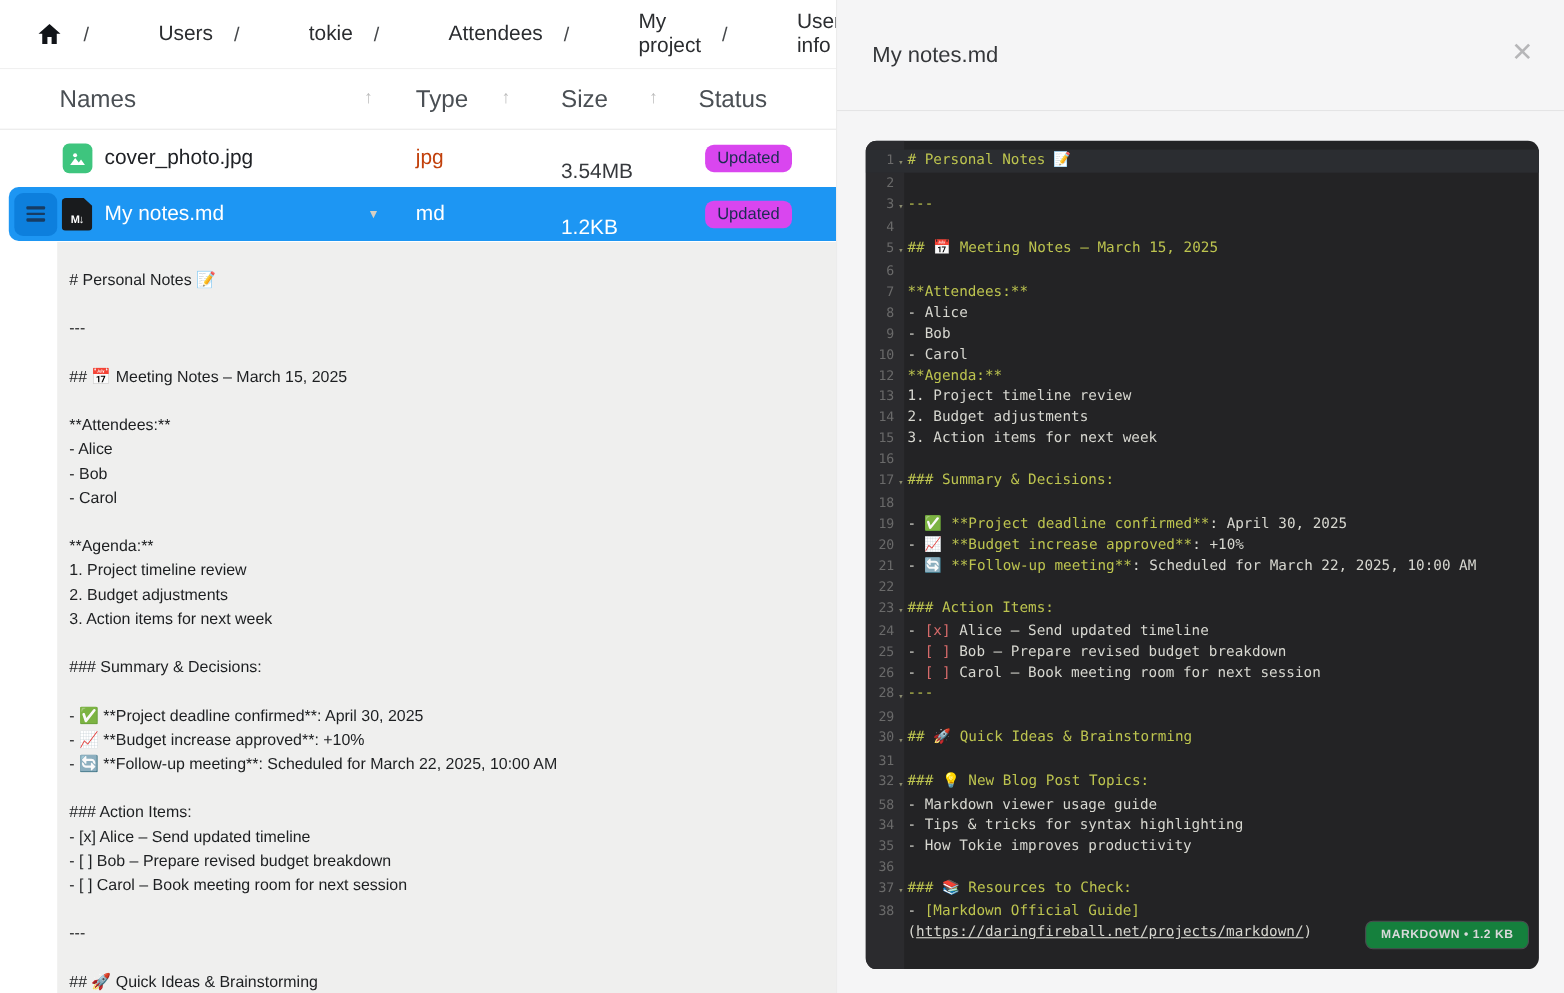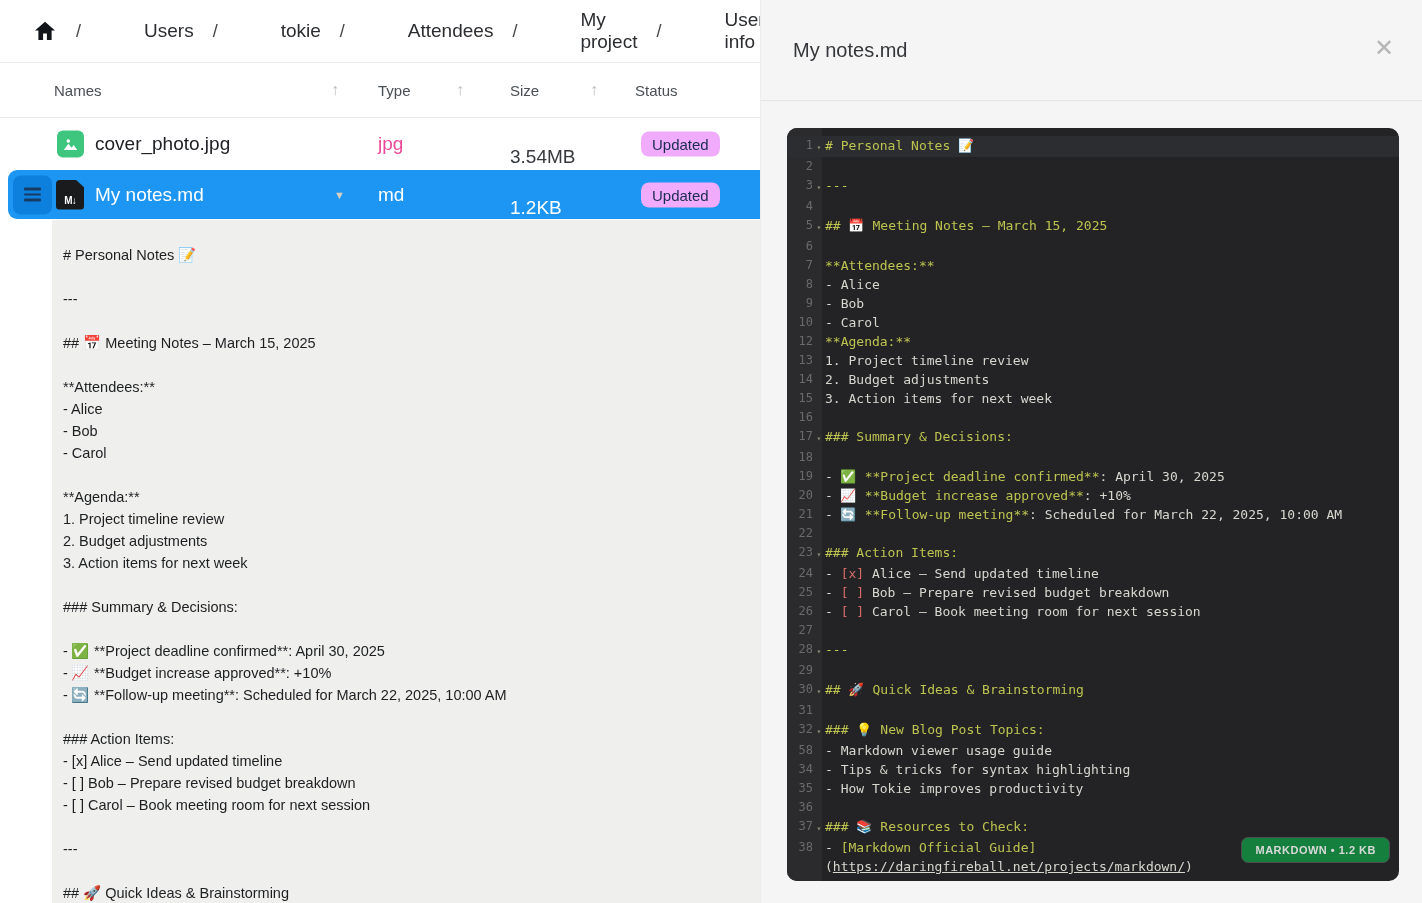--- a/index.html
+++ b/index.html
@@ -11,35 +11,35 @@
 
   .breadcrumb{position:absolute;top:0;left:0;width:760px;height:63px;box-sizing:border-box;
               border-bottom:1px solid #ededed;display:flex;align-items:center;
               padding-left:33px;gap:19px;}
   .home-ic{width:24px;height:24px;display:inline-block;}
   .crumb{font-size:19px;color:#2b2d30;cursor:pointer;margin-left:44px;}
   .bc-sep{font-size:18px;color:#44474a;}
 
   .thead{position:absolute;top:63px;left:0;width:760px;height:55px;background:#fff;
          box-sizing:border-box;border-bottom:1px solid #e9e9e9;}
-  .th{position:absolute;top:50%;transform:translateY(-50%);font-size:15px;color:#4a4f54;cursor:pointer;}
+  .th{position:absolute;top:50%;transform:translateY(-50%);font-size:22px;color:#4a4f54;cursor:pointer;}
   .sort{position:absolute;top:50%;transform:translateY(-50%);font-size:16px;color:#bdbdbd;cursor:pointer;}
   .th.c1{left:54px}.th.c2{left:378px}.th.c3{left:510px}.th.c4{left:635px}
   .sort.a1{left:331px}.sort.a2{left:456px}.sort.a3{left:590px}
 
   .rows{position:absolute;top:118px;left:0;width:760px;}
   .frow{position:relative;height:51px;cursor:pointer;}
   .frow.sel::before{content:'';position:absolute;left:8px;right:0;top:1px;bottom:1px;
                     background:#1d96f3;border-radius:9px 0 0 9px;}
   .frow>*{position:relative;z-index:2;}
   .fname{position:absolute;left:95px;top:50%;transform:translateY(-50%);font-size:19px;color:#202226;}
-  .ftype{position:absolute;left:378px;top:50%;transform:translateY(-50%);font-size:19px;color:#ec4899;}
+  .ftype{position:absolute;left:378px;top:50%;transform:translateY(-50%);font-size:19px;color:#c2410c;}
   .fsize{position:absolute;left:510px;top:50%;transform:translateY(-50%);font-size:19px;color:#36393d;margin-top:13px;}
   .frow.sel .fname,.frow.sel .ftype,.frow.sel .fsize{color:#ffffff;}
-  .badge{position:absolute;left:641px;top:50%;transform:translateY(-50%);background:#f0abfc;
+  .badge{position:absolute;left:641px;top:50%;transform:translateY(-50%);background:#d946ef;
          color:#1a2c50;font-size:15px;padding:4px 11px;border-radius:8px;white-space:nowrap;}
   .handle{position:absolute;left:13px;top:50%;transform:translateY(-50%);width:39px;height:39px;
           background:#0d7fdd;border-radius:8px;display:flex;flex-direction:column;
           justify-content:center;align-items:center;gap:3px;cursor:grab;}
   .handle i{display:block;width:17px;height:2.5px;background:#173c63;border-radius:1px;}
   .ficon{position:absolute;left:57px;top:50%;transform:translateY(-50%);}
   .icon-img{width:27px;height:27px;border-radius:6px;background:#3ec57e;
             display:flex;align-items:center;justify-content:center;}
   .icon-img svg{width:19px;height:19px;}
   .icon-md{left:56px;width:28px;height:30px;background:#191b1d;border-radius:4px;
@@ -308,25 +308,20 @@
             <span class="ln">25</span>
             <span class="fold"></span>
             <span class="code"><span class="sg-t">- </span><span class="sg-r">[ ]</span><span class="sg-t"> Bob – Prepare revised budget breakdown</span></span>
           </div>
           <div class="ed-line">
             <span class="ln">26</span>
             <span class="fold"></span>
             <span class="code"><span class="sg-t">- </span><span class="sg-r">[ ]</span><span class="sg-t"> Carol – Book meeting room for next session</span></span>
           </div>
           <div class="ed-line">
-            <span class="ln">27</span>
-            <span class="fold"></span>
-            <span class="code"></span>
-          </div>
-          <div class="ed-line">
             <span class="ln">28</span>
             <span class="fold">▾</span>
             <span class="code"><span class="sg-h">---</span></span>
           </div>
           <div class="ed-line">
             <span class="ln">29</span>
             <span class="fold"></span>
             <span class="code"></span>
           </div>
           <div class="ed-line">

